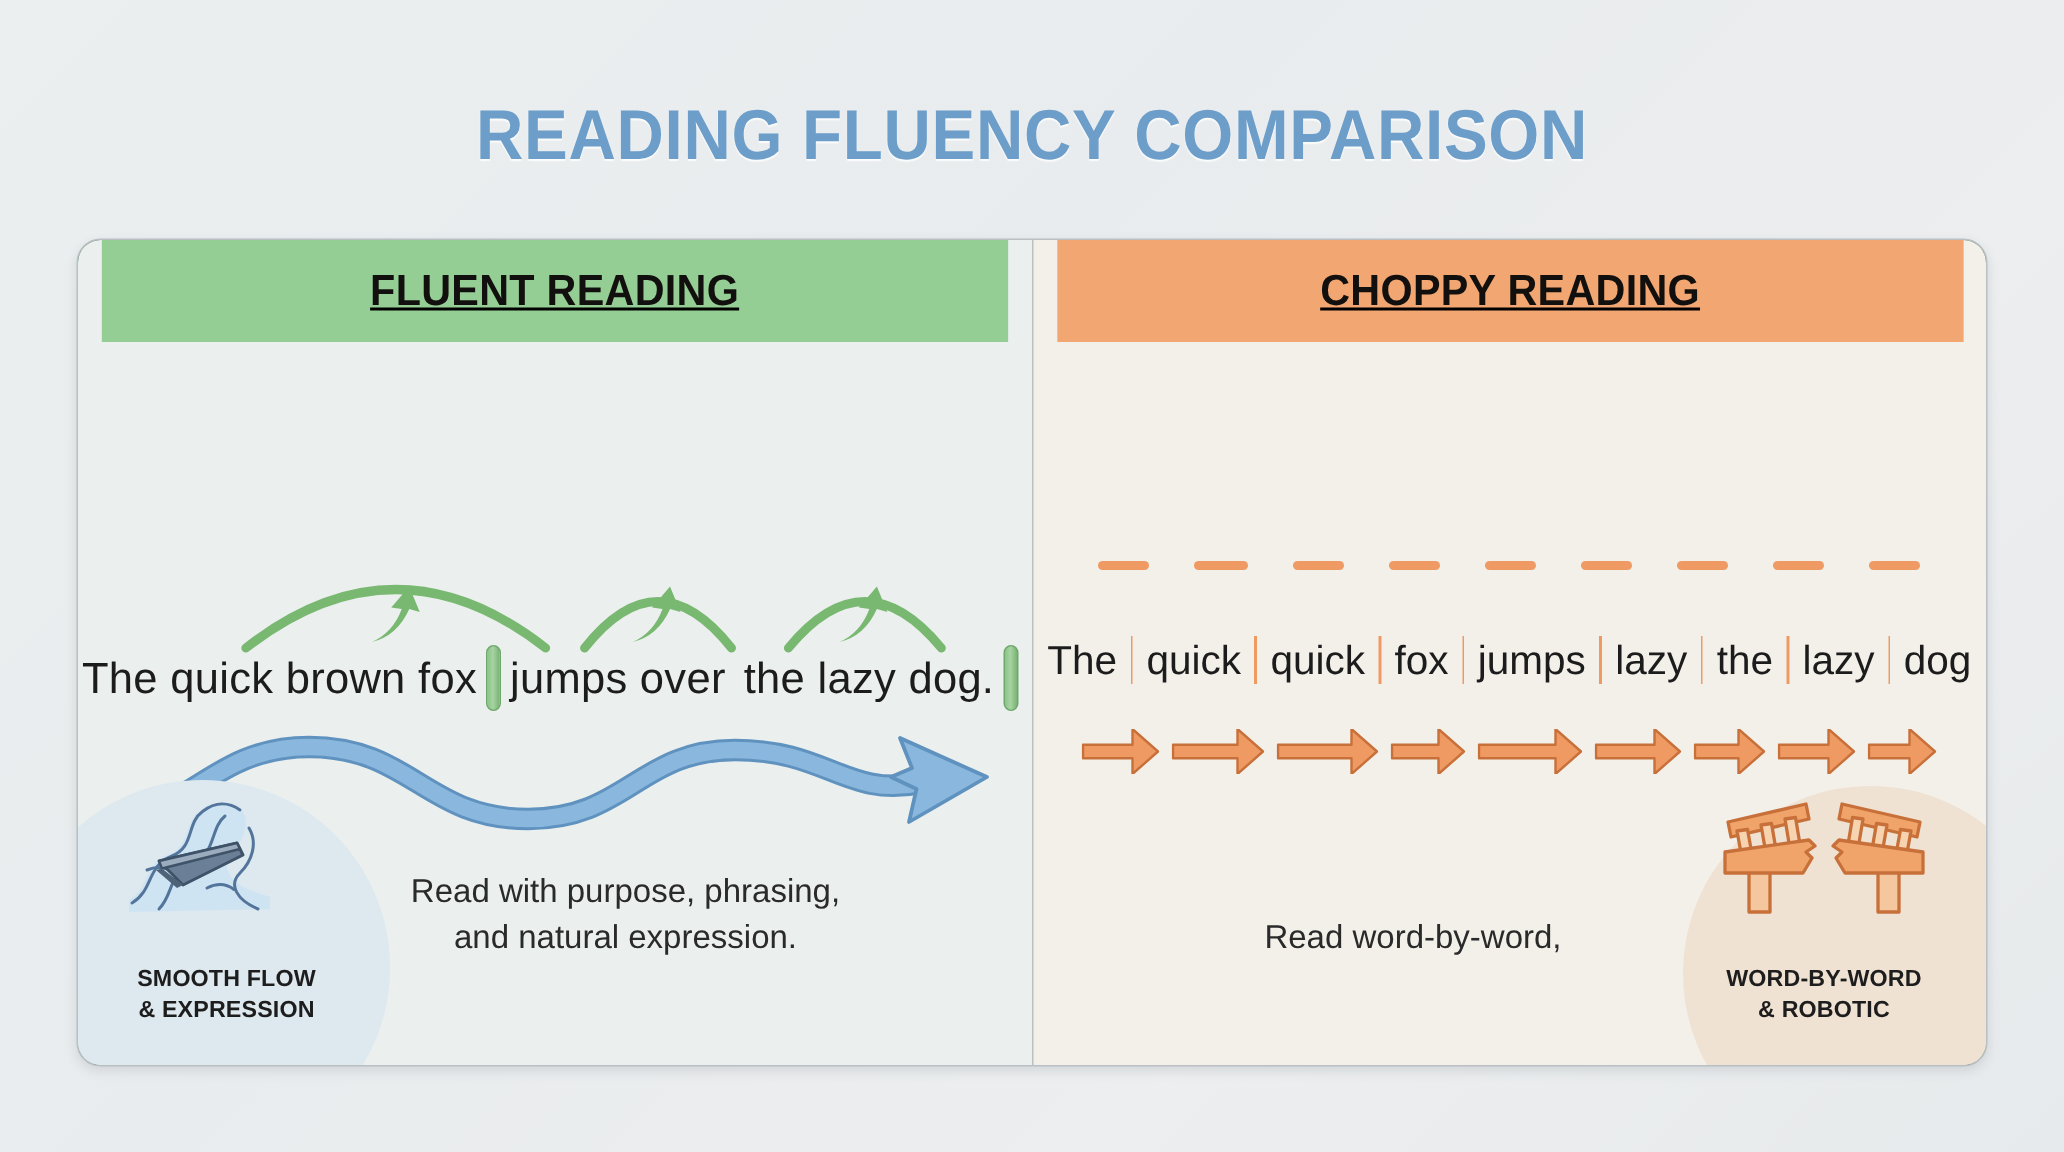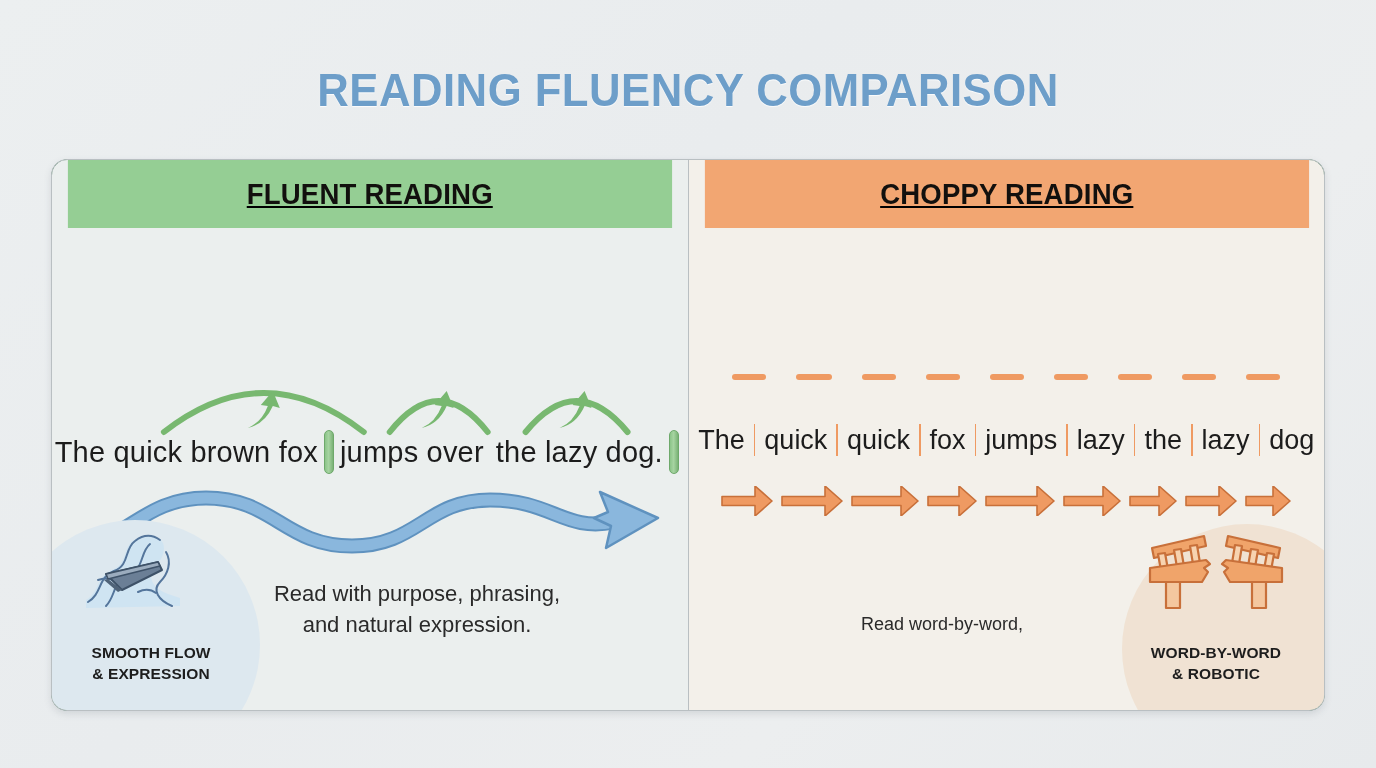--- a/index.html
+++ b/index.html
@@ -218,21 +218,21 @@
     line-height: 21px;
     color: #1d1d1d;
     letter-spacing: 0.1px;
   }
   #choppy-desc {
     position: absolute;
     right: 172px;
     bottom: 70px;
     width: 420px;
     text-align: center;
-    font-size: 18px;
+    font-size: 22px;
     line-height: 31px;
     color: #2a2a2a;
     margin-top: 46px;
   }
 </style>
 </head>
 <body>
 
 <div id="page-title">READING FLUENCY COMPARISON</div>
 

